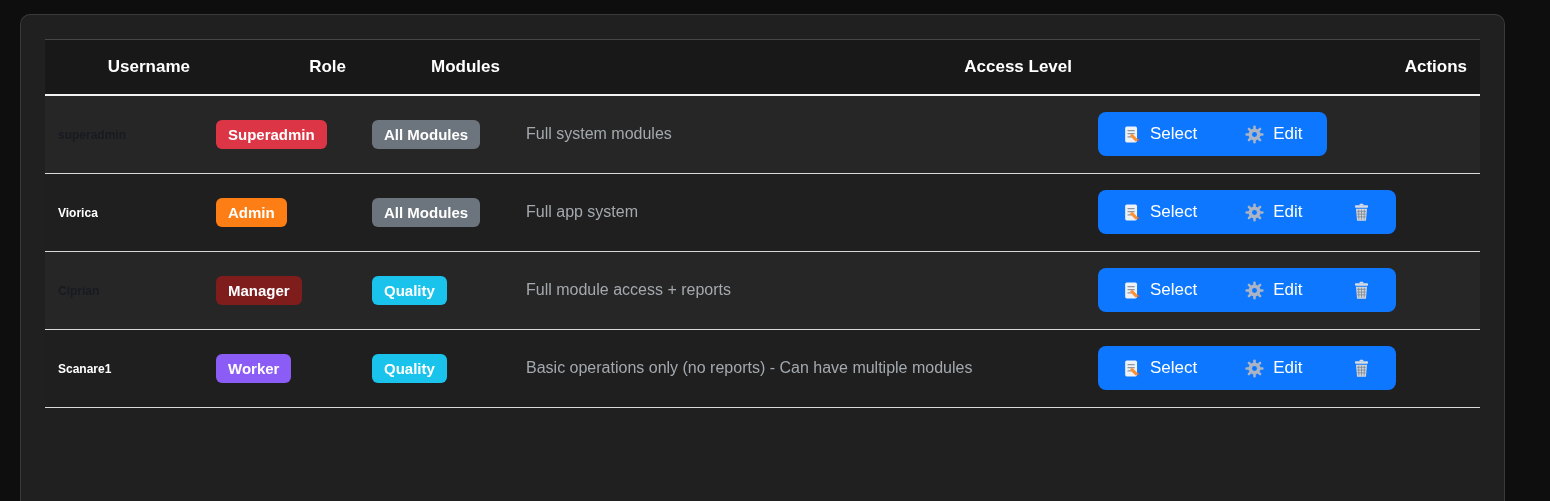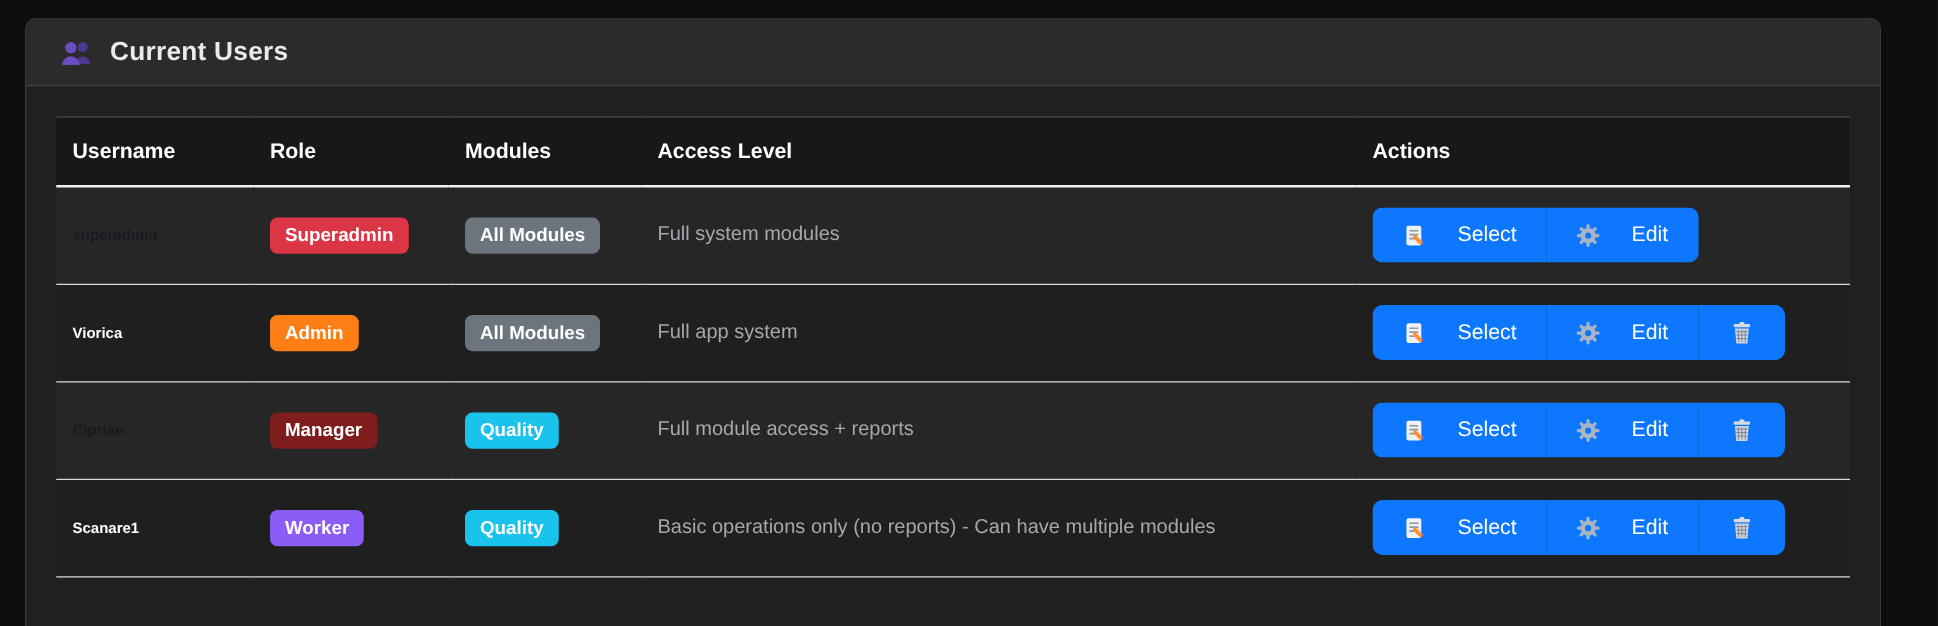--- a/index.html
+++ b/index.html
@@ -29,21 +29,21 @@
   table.users { width:100%; border-collapse:collapse; table-layout:fixed; }
   col.c-user   { width:158px; }
   col.c-role   { width:156px; }
   col.c-mod    { width:154px; }
   col.c-access { width:572px; }
   col.c-act    { width:auto;  }
 
   thead th {
     background:#181818;
     color:#ffffff; font-size:17px; font-weight:bold;
-    text-align:left; padding:17px 13px;
+    text-align:right; padding:17px 13px;
     border-top:1px solid #464646;
     border-bottom:2px solid #f2f2f2;
   }
   tbody td {
     padding:0 13px; height:78px;
     border-bottom:1px solid #d9d9d9;
     vertical-align:middle;
   }
   tbody tr:nth-child(odd)  { background:#262626; }
   tbody tr:nth-child(even) { background:#1f1f1f; }
@@ -56,44 +56,33 @@
     border-radius:6px;
     color:#ffffff; font-size:15px; font-weight:bold;
     white-space:nowrap;
   }
   .access { color:#a3a9ae; font-size:16px; }
 
   .btn-group {
     display:inline-flex; border-radius:8px; overflow:hidden;
   }
   .btn {
-    display:inline-flex; align-items:center; gap:25px;
+    display:inline-flex; align-items:center; gap:9px;
     height:44px; padding:0 24px;
     border:none; cursor:pointer;
     background:#0d78ff; color:#ffffff; font-size:17px;
     font-family:inherit;
   }
   .btn.trash { padding:0 25px; }
   .icon { display:inline-flex; align-items:center; }
 </style>
 </head>
 <body>
 
 <div class="panel">
-  <div class="panel-header">
-    <span class="icon">
-      <svg width="27" height="22" viewBox="0 0 28 22">
-        <circle cx="18.8" cy="6.6" r="4.1" fill="#4e3790"></circle>
-        <path d="M12.6 20.6 a6.2 6.2 0 0 1 12.4 0 z" fill="#4e3790"></path>
-        <circle cx="9" cy="7" r="4.7" fill="#6a4dc0"></circle>
-        <path d="M1.8 21.4 a7.2 7.2 0 0 1 14.4 0 z" fill="#6a4dc0"></path>
-      </svg>
-    </span>
-    <span class="panel-title">Current Users</span>
-  </div>
 
   <div class="panel-body">
     <table class="users">
       <colgroup>
         <col class="c-user">
           <col class="c-role">
           <col class="c-mod">
           <col class="c-access">
           <col class="c-act">
       </colgroup>

